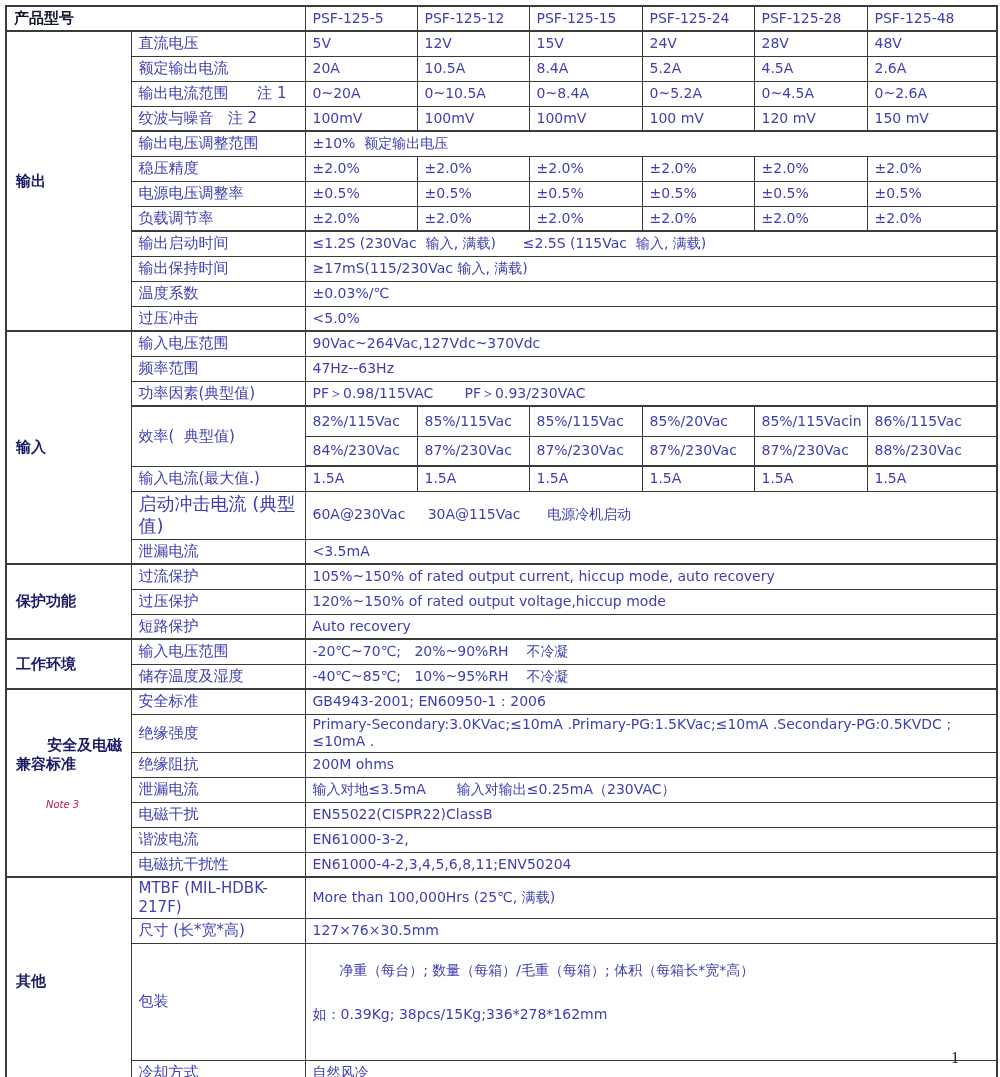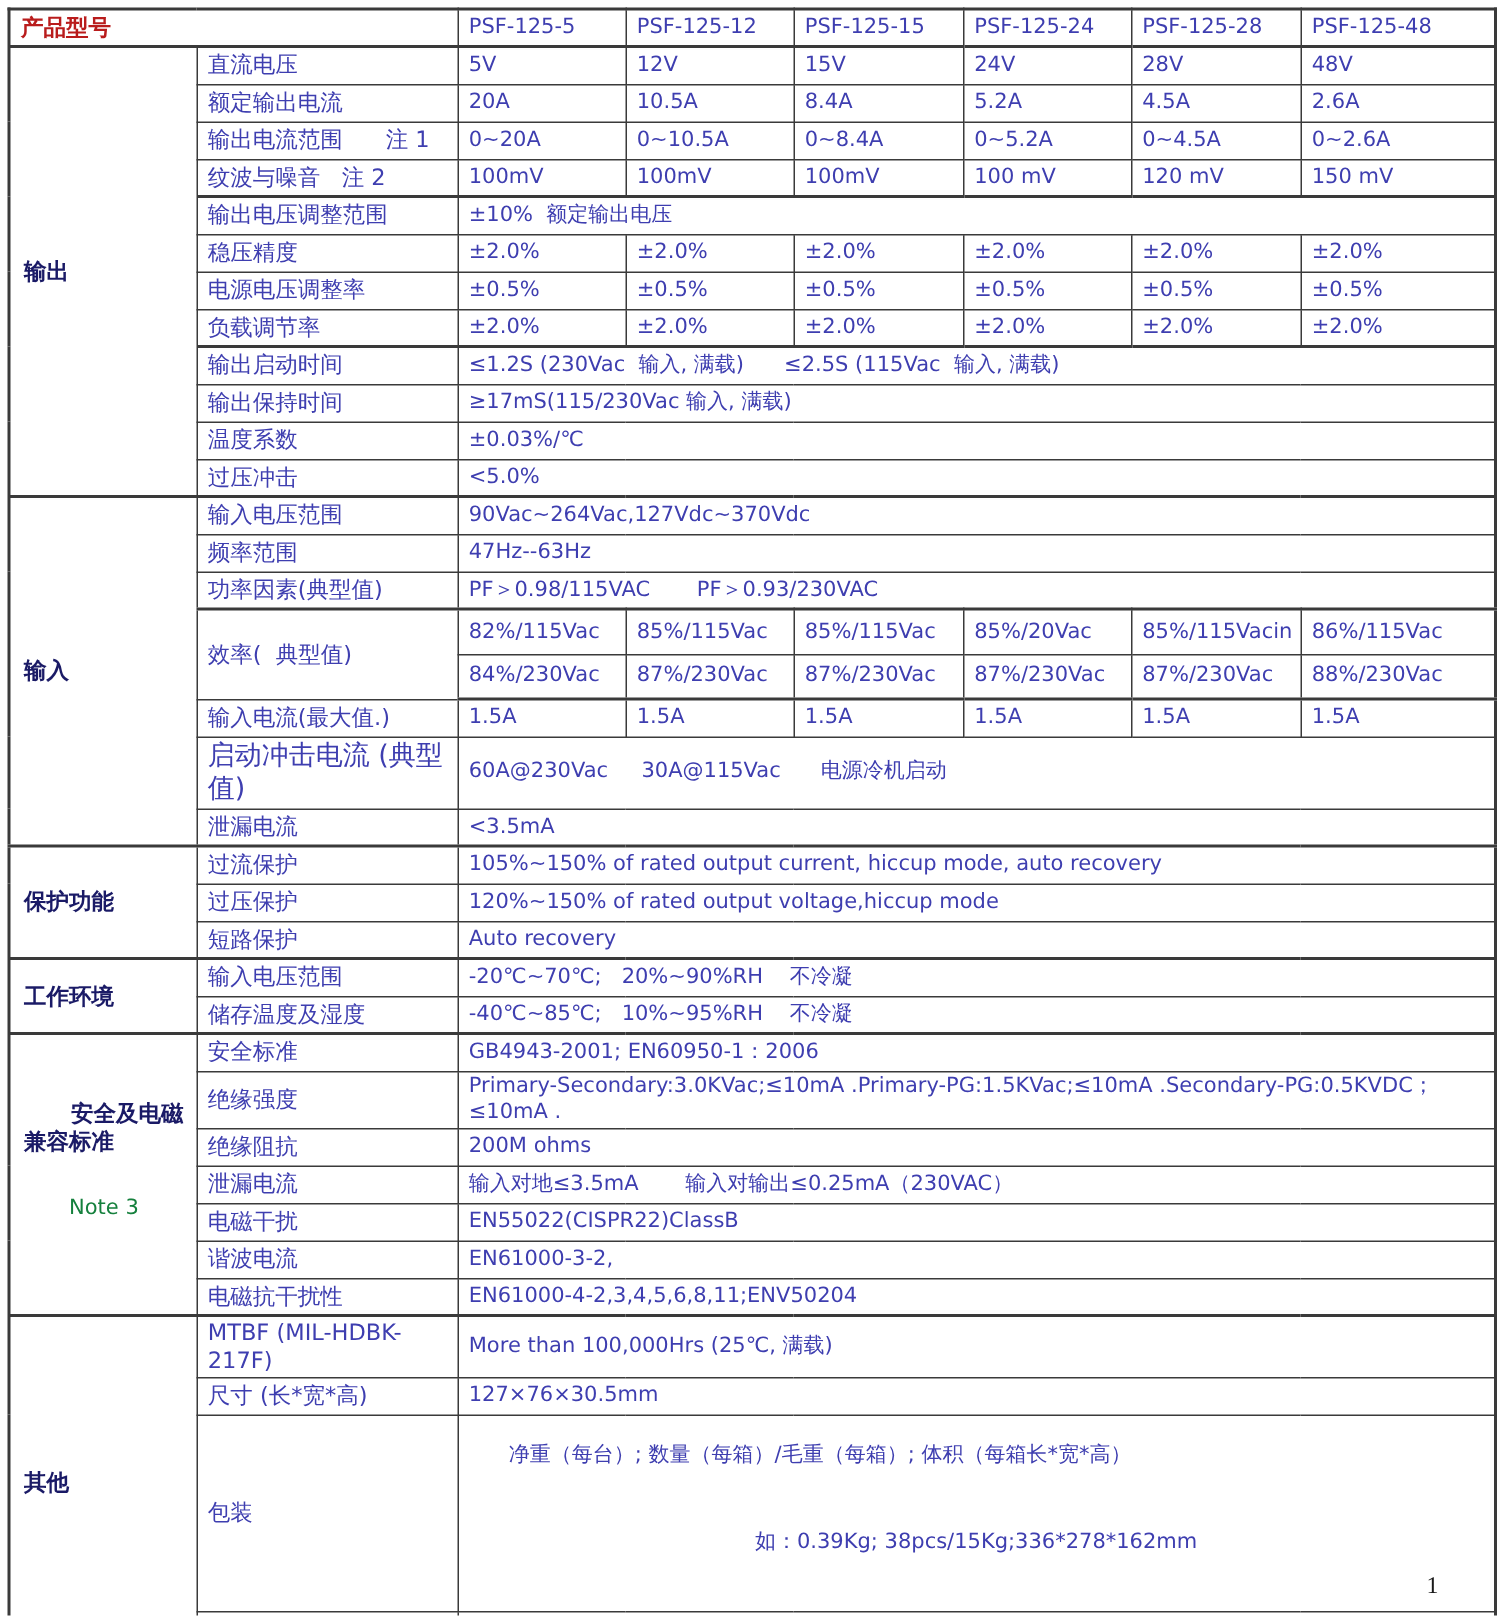--- a/index.html
+++ b/index.html
@@ -23,28 +23,28 @@
     line-height:1.25;
   }
   tr{height:25px;}
   tr.h30{height:30px;}
   tr.h56{height:56px;}
   tr.hnotes{height:82px;}
   td.sec{
     font-weight:bold;color:#1a1a66;font-size:15px;
     padding-left:9px;
   }
-  td.hdrtitle{font-weight:bold;color:#b91c1c;font-size:15px;}
+  td.hdrtitle{font-weight:bold;color:#0f172a;font-size:15px;}
   td.model{font-size:14px;}
   td.param{font-size:15px;}
   td.param.small{font-size:18px;}
   td.thick-b, tr.hdr td{border-bottom-width:2px;}
   tr.secstart td{border-top-width:2px;}
-  .note3{display:block;font-weight:normal;font-size:14px;margin:7px 0 0 30px;color:#15803d;}
-  .pack-line2{display:block;margin-top:23px;text-align:center;}
+  .note3{display:block;font-weight:normal;font-size:10px;margin:7px 0 0 30px;color:#be185d;font-style:italic;}
+  .pack-line2{display:block;margin-top:9px;}
   .notes-cell{line-height:1.8;font-size:14px;}
   .page-num{
     position:absolute;left:951px;top:1049px;
     font-family:"Liberation Serif","DejaVu Serif",serif;
     font-size:16px;color:#1a1a1a;
   }
 </style>
 </head>
 <body>
 

